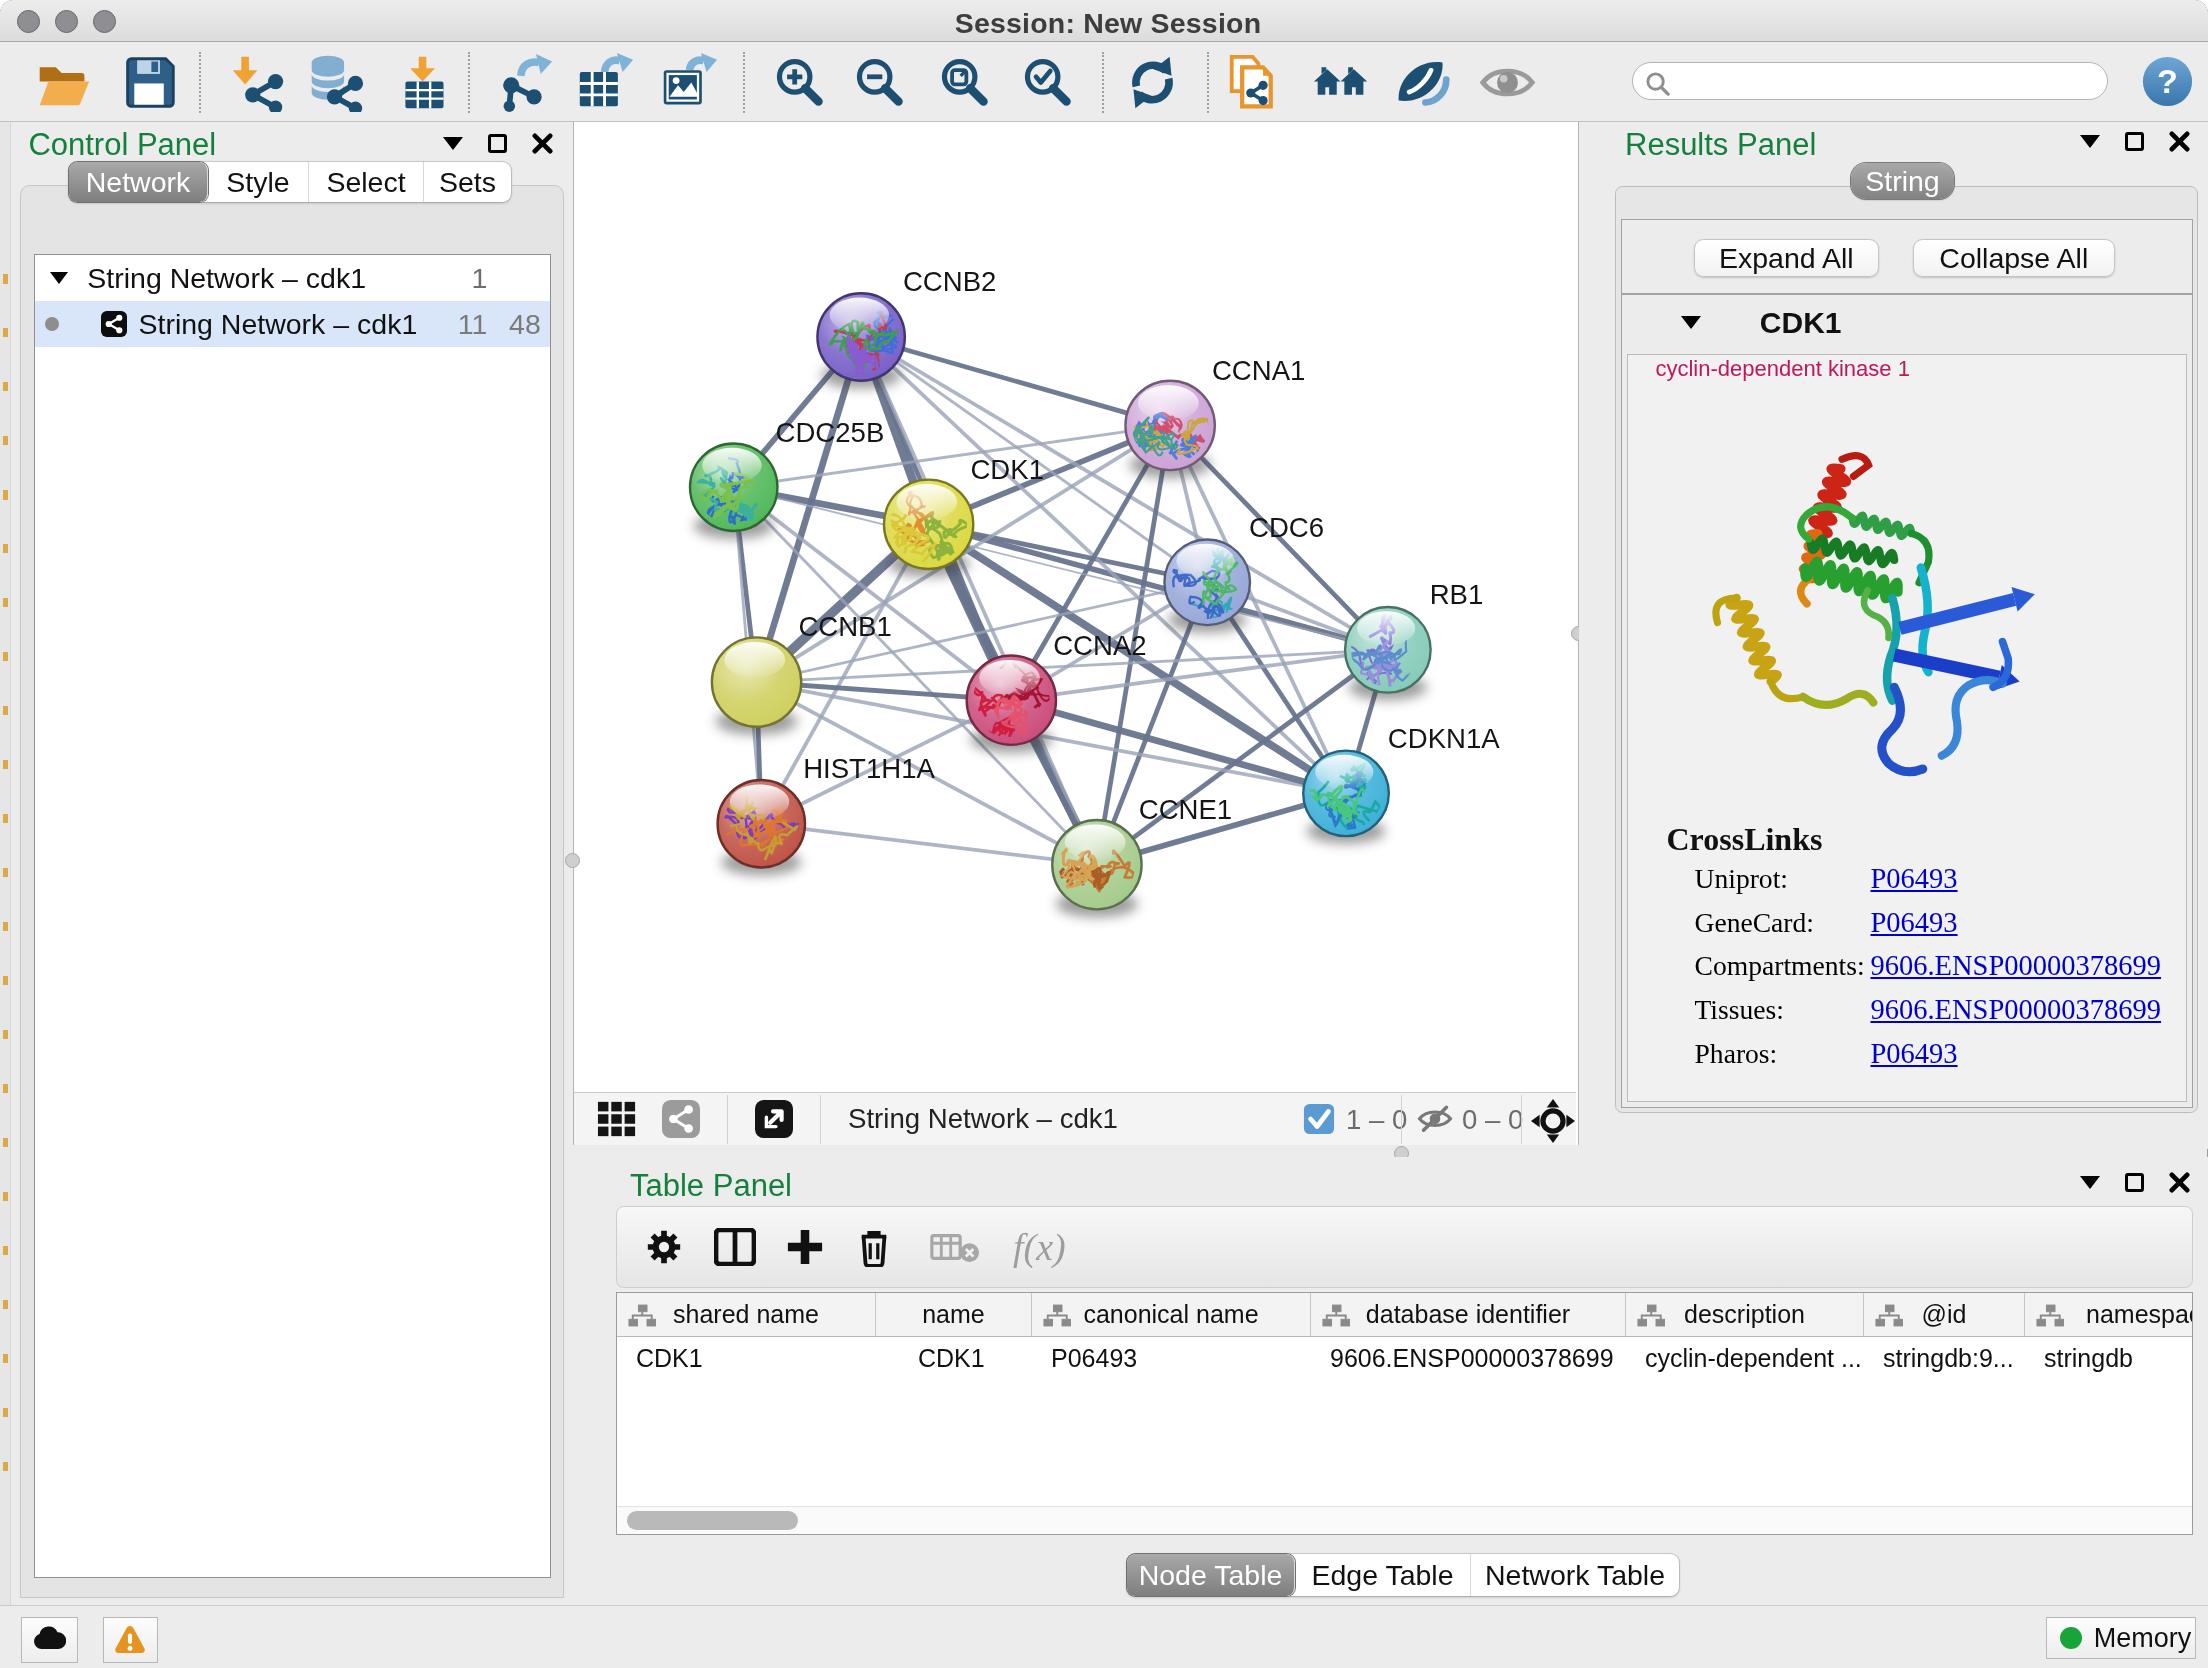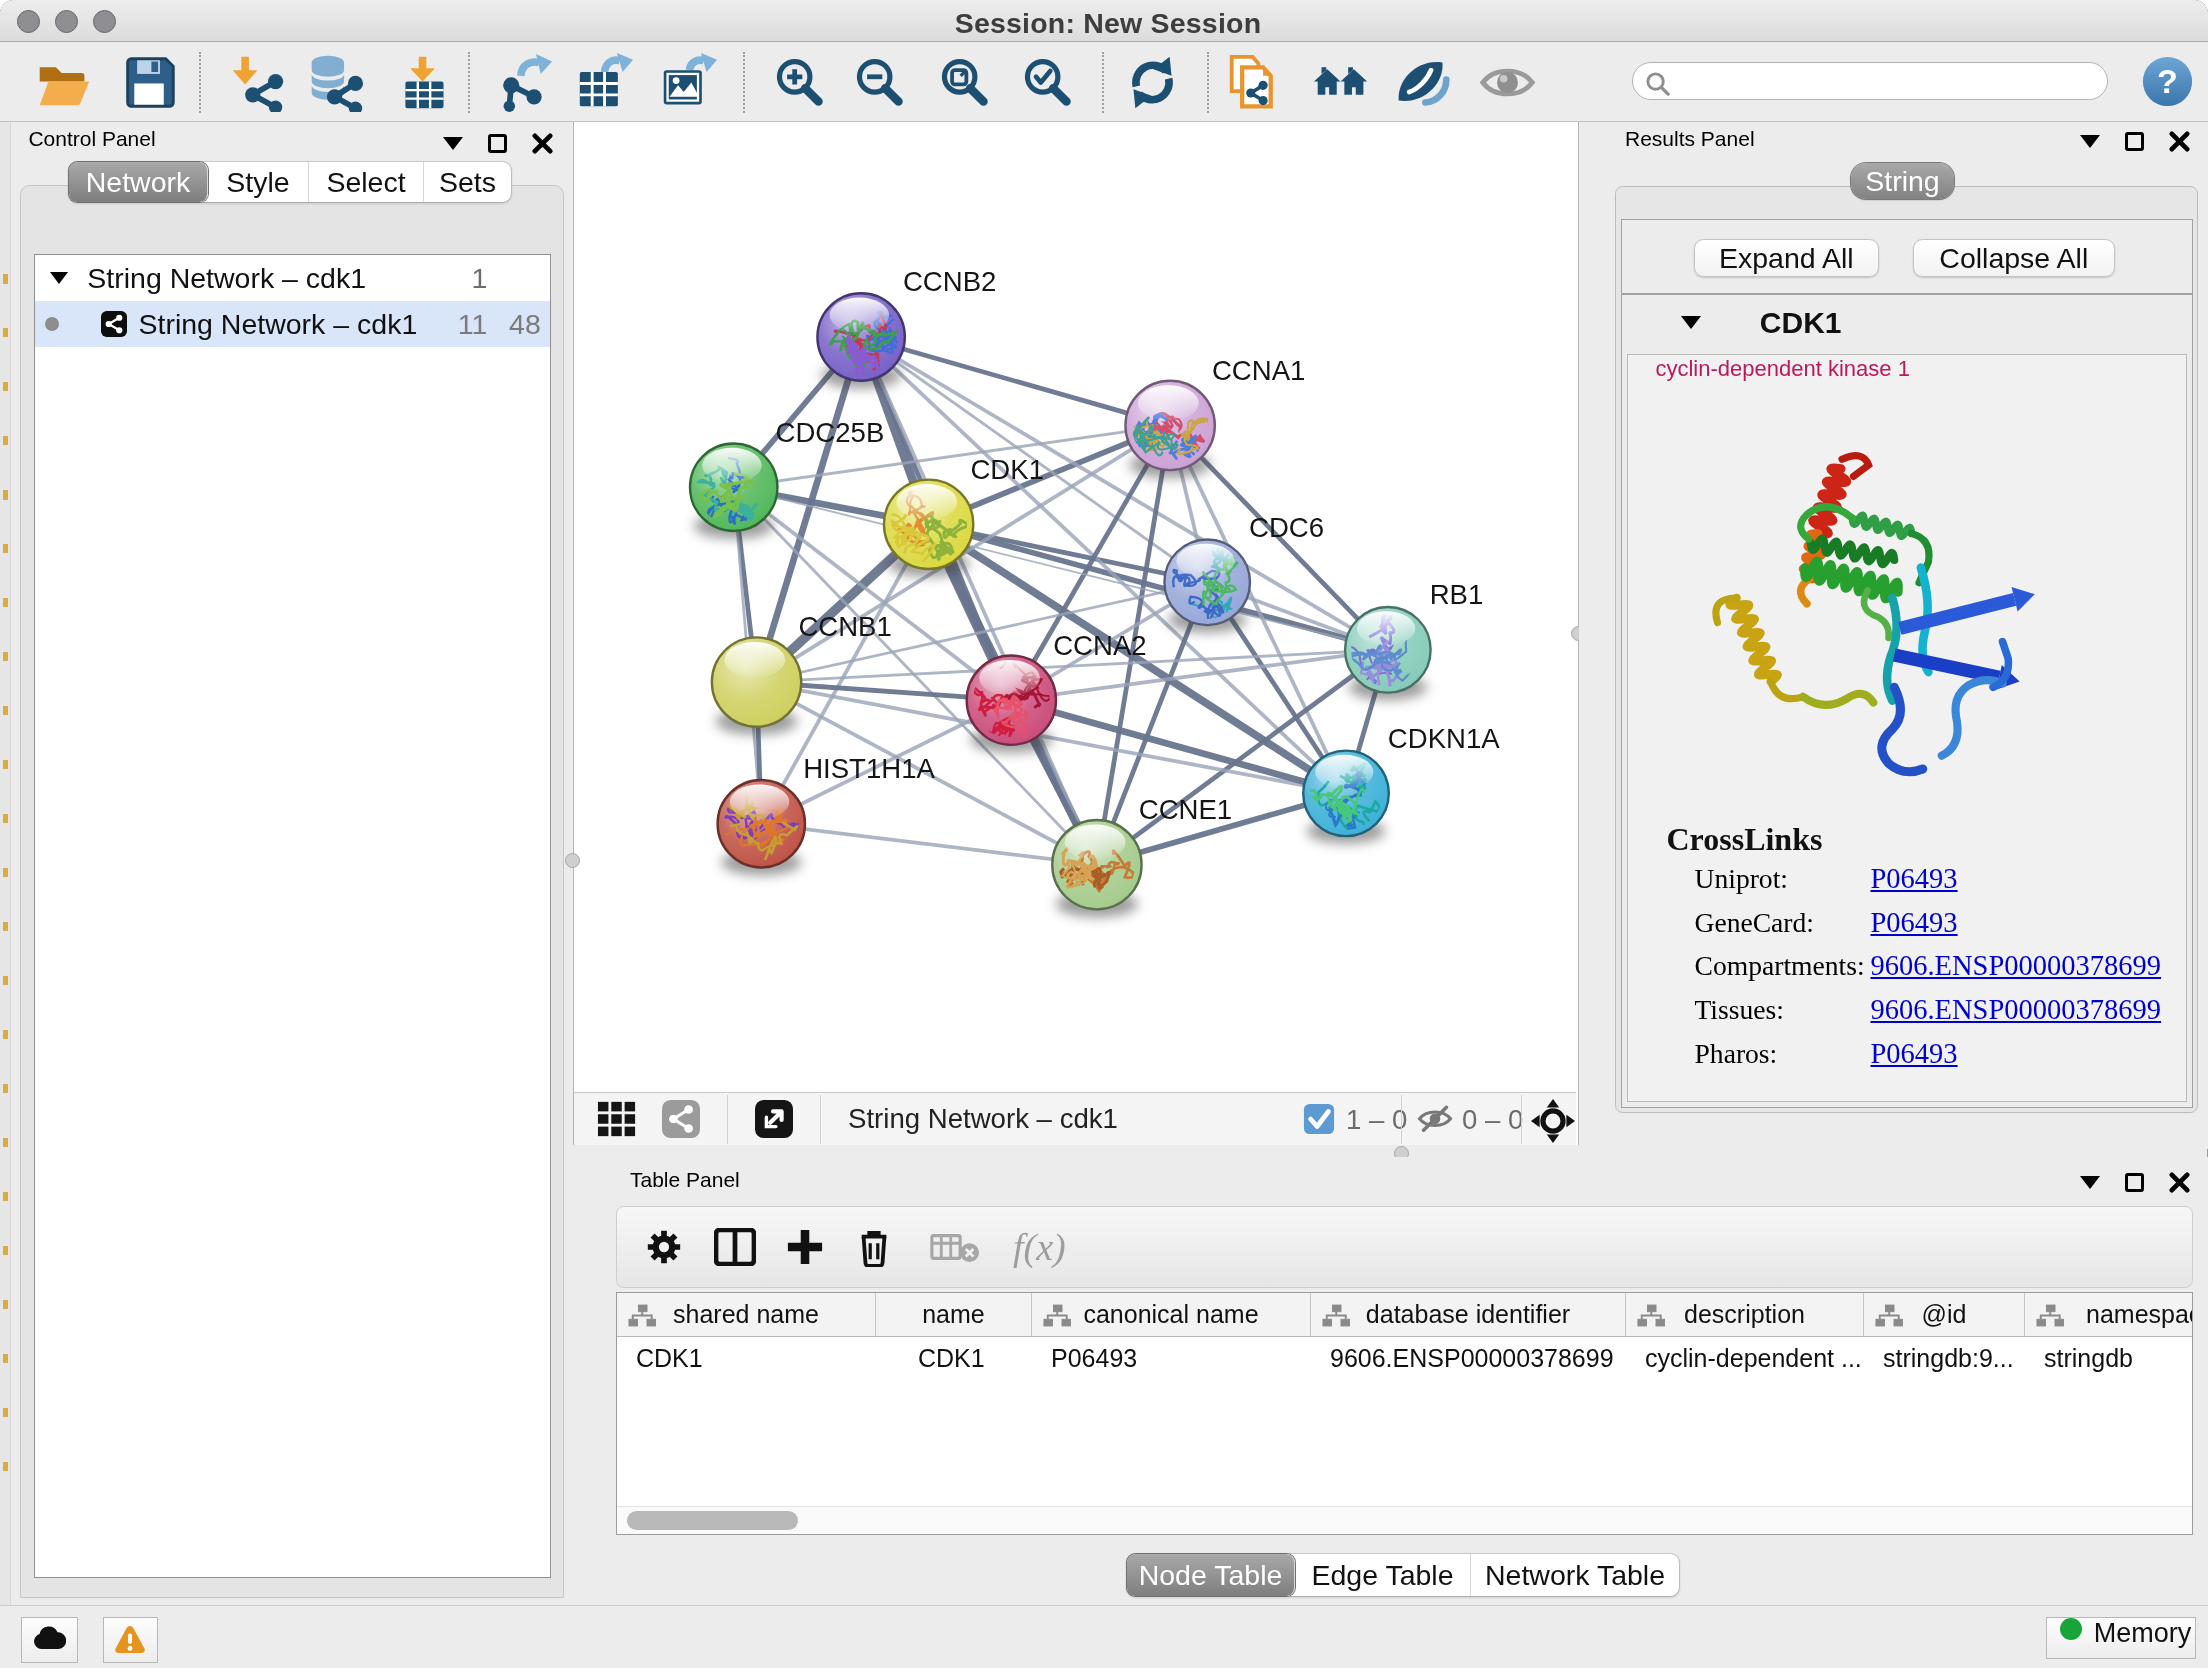--- a/index.html
+++ b/index.html
@@ -20,21 +20,21 @@
   
   #toolbar { left:0; top:42px; width:2208px; height:80px; background:#ececec; border-bottom:1.9px solid #c2c2c2; }
   .tbi { position:absolute; top:11.4px; width:59px; height:59px; }
   .tbsep { position:absolute; top:9.5px; width:0; height:61px;
      border-left:2.9px dotted #9f9f9f; }
   #searchbox { position:absolute; left:1632px; top:20px; width:476px; height:38px; background:#fff;
      border:1.9px solid #b3b3b3; border-radius:19px; }
   #searchbox svg { position:absolute; left:11.4px; top:6.7px; }
 
   
-  .panel-title { font-size:21px; color:#000000; }
+  .panel-title { font-size:31px; color:#15803d; }
   .pbtns { position:absolute; display:flex; align-items:center; gap:25px; }
   .tri-down { width:0; height:0; border-left:10.5px solid transparent; border-right:10.5px solid transparent; border-top:13.3px solid #000; }
   .sq { width:19px; height:19px; border:3.3px solid #000; border-radius:2.9px; background:transparent; }
 
   
   .seg { position:absolute; display:flex; background:#fff; border-radius:8.6px;
          box-shadow:0 1px 2.9px rgba(0,0,0,.25), 0 0 0 1px #cfcfcf; }
   .seg .tab { font-size:28.5px; color:#111; display:flex; align-items:center; justify-content:center;
          border-right:1.9px solid #d8d8d8; }
   .seg .tab:last-child { border-right:none; }
@@ -885,20 +885,20 @@
         <path d="M10 24 a8 8 0 0 1 -2 -15.7 A10 10 0 0 1 27 6.5 a7.5 7.5 0 0 1 1 17.5z" fill="#111"></path>
       </svg>
     </div>
     <div class="sb-btn" style="left:103px; width:55px">
       <svg style="margin:5.7px 0 0 9.5px" width="32" height="30" viewBox="0 0 34 32">
         <path d="M17 2 a4 4 0 0 1 3.4 2 l12 22 a3.5 3.5 0 0 1 -3.4 5 H5 a3.5 3.5 0 0 1 -3.4 -5 l12 -22 A4 4 0 0 1 17 2z" fill="#e5941f"></path>
         <rect x="14.8" y="10" width="4.4" height="11" rx="2" fill="#fff"></rect>
           <circle cx="17" cy="26" r="2.6" fill="#fff"></circle>
       </svg>
     </div>
-    <div class="sb-btn" style="left:2046px; width:150px; height:42px; display:flex; ">
+    <div class="sb-btn" style="left:2046px; width:150px; height:42px; display:flex; align-items:center">
       <span style="margin-left:13.3px; width:22px; height:22px; border-radius:50%; background:#17a53a; display:inline-block"></span>
       <span style="margin-left:11.4px; font-size:27px">Memory</span>
     </div>
   </div>
 
 </div>
 
 
 </body></html>

